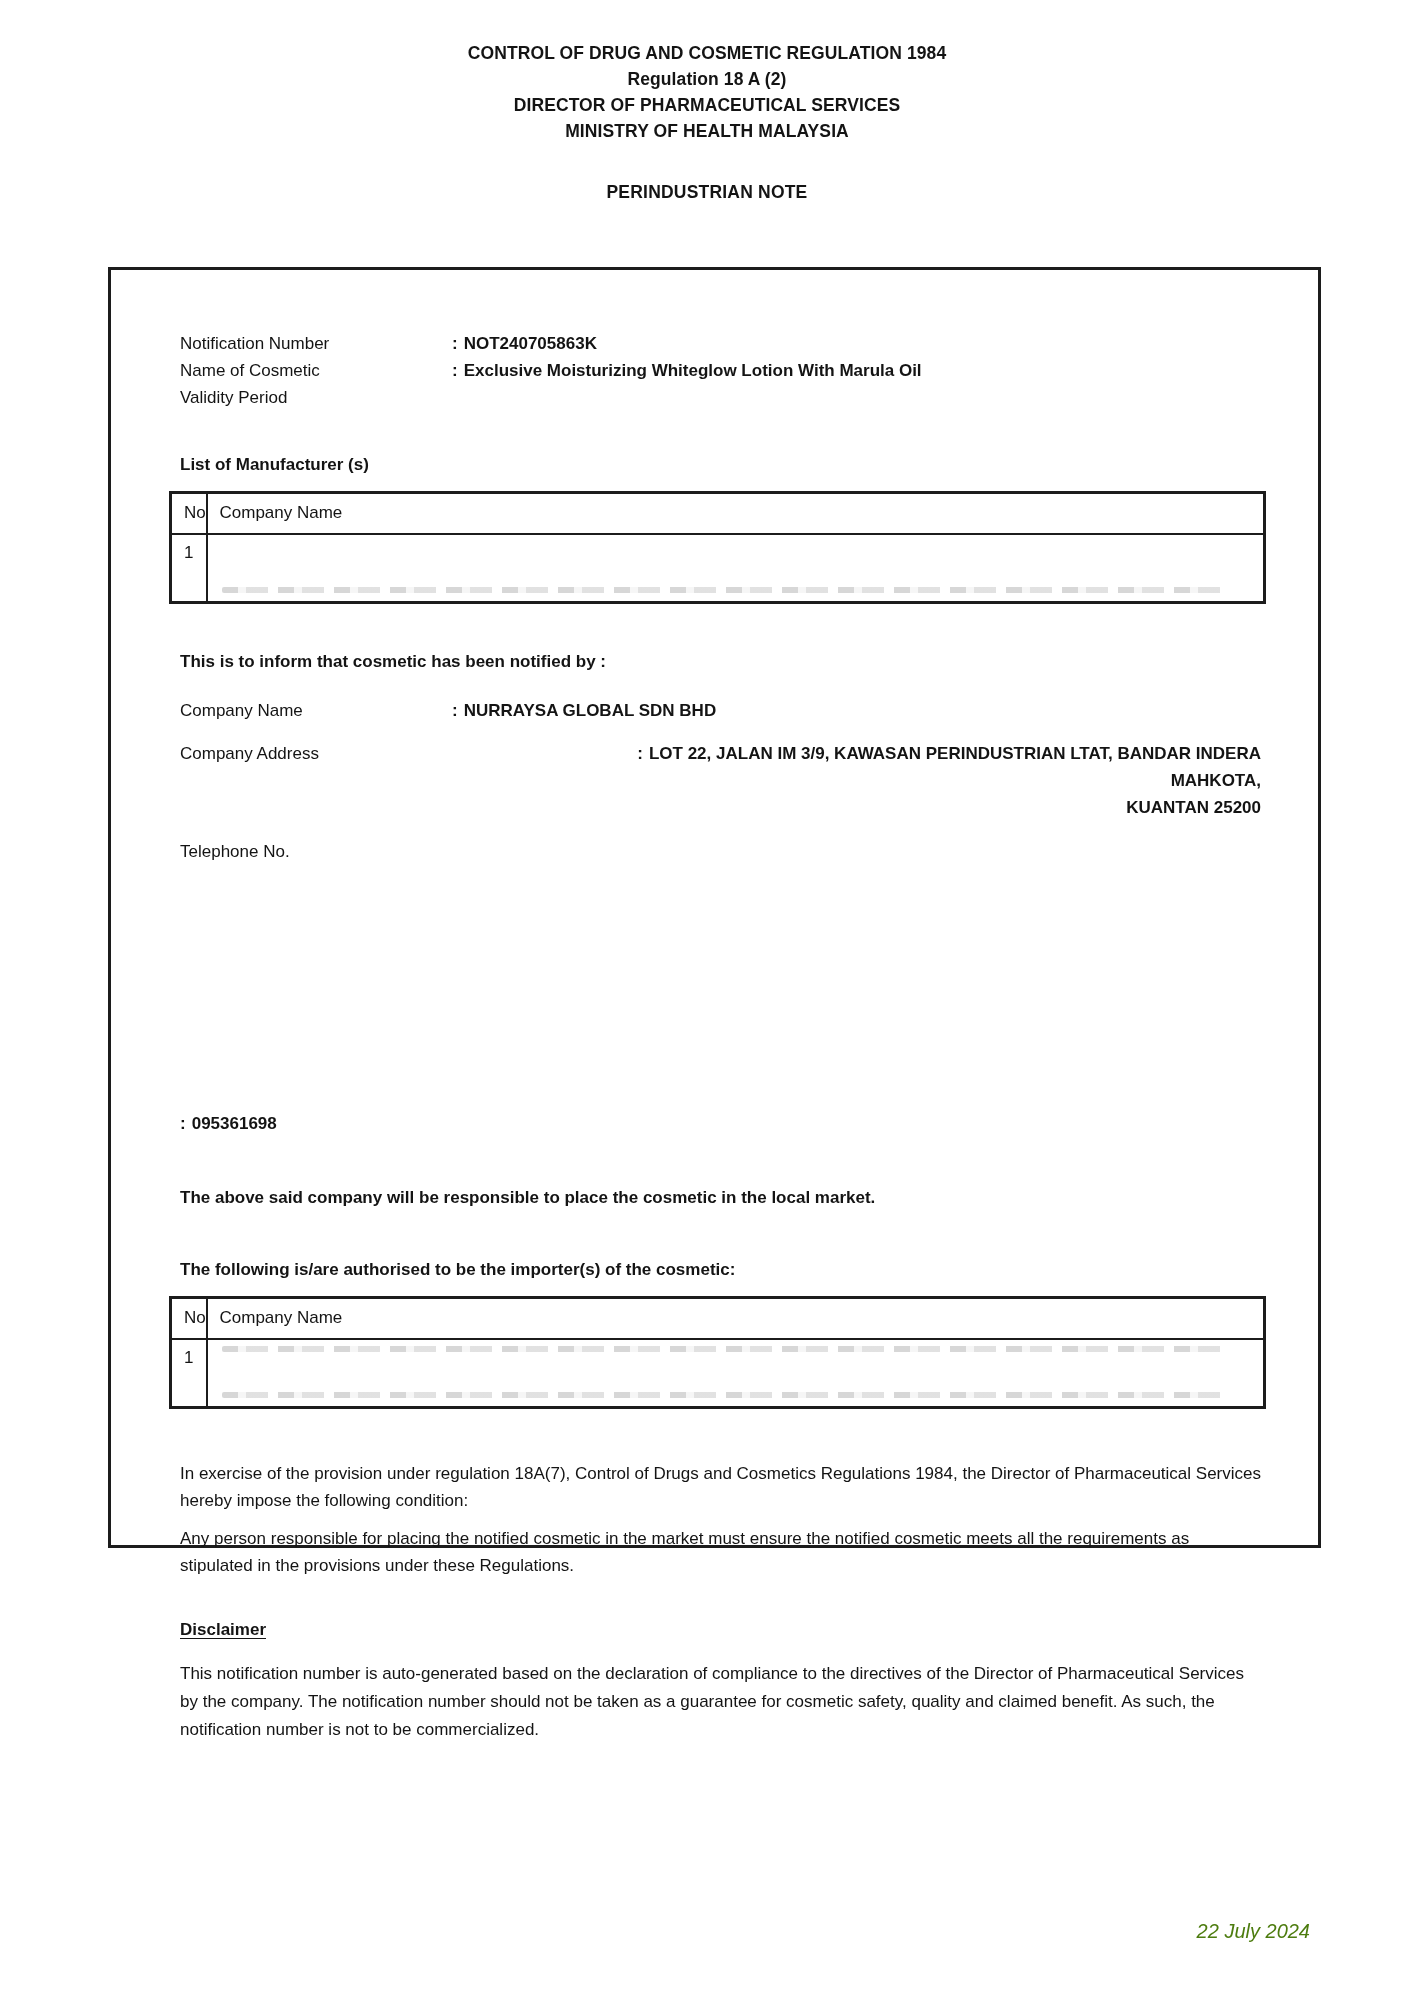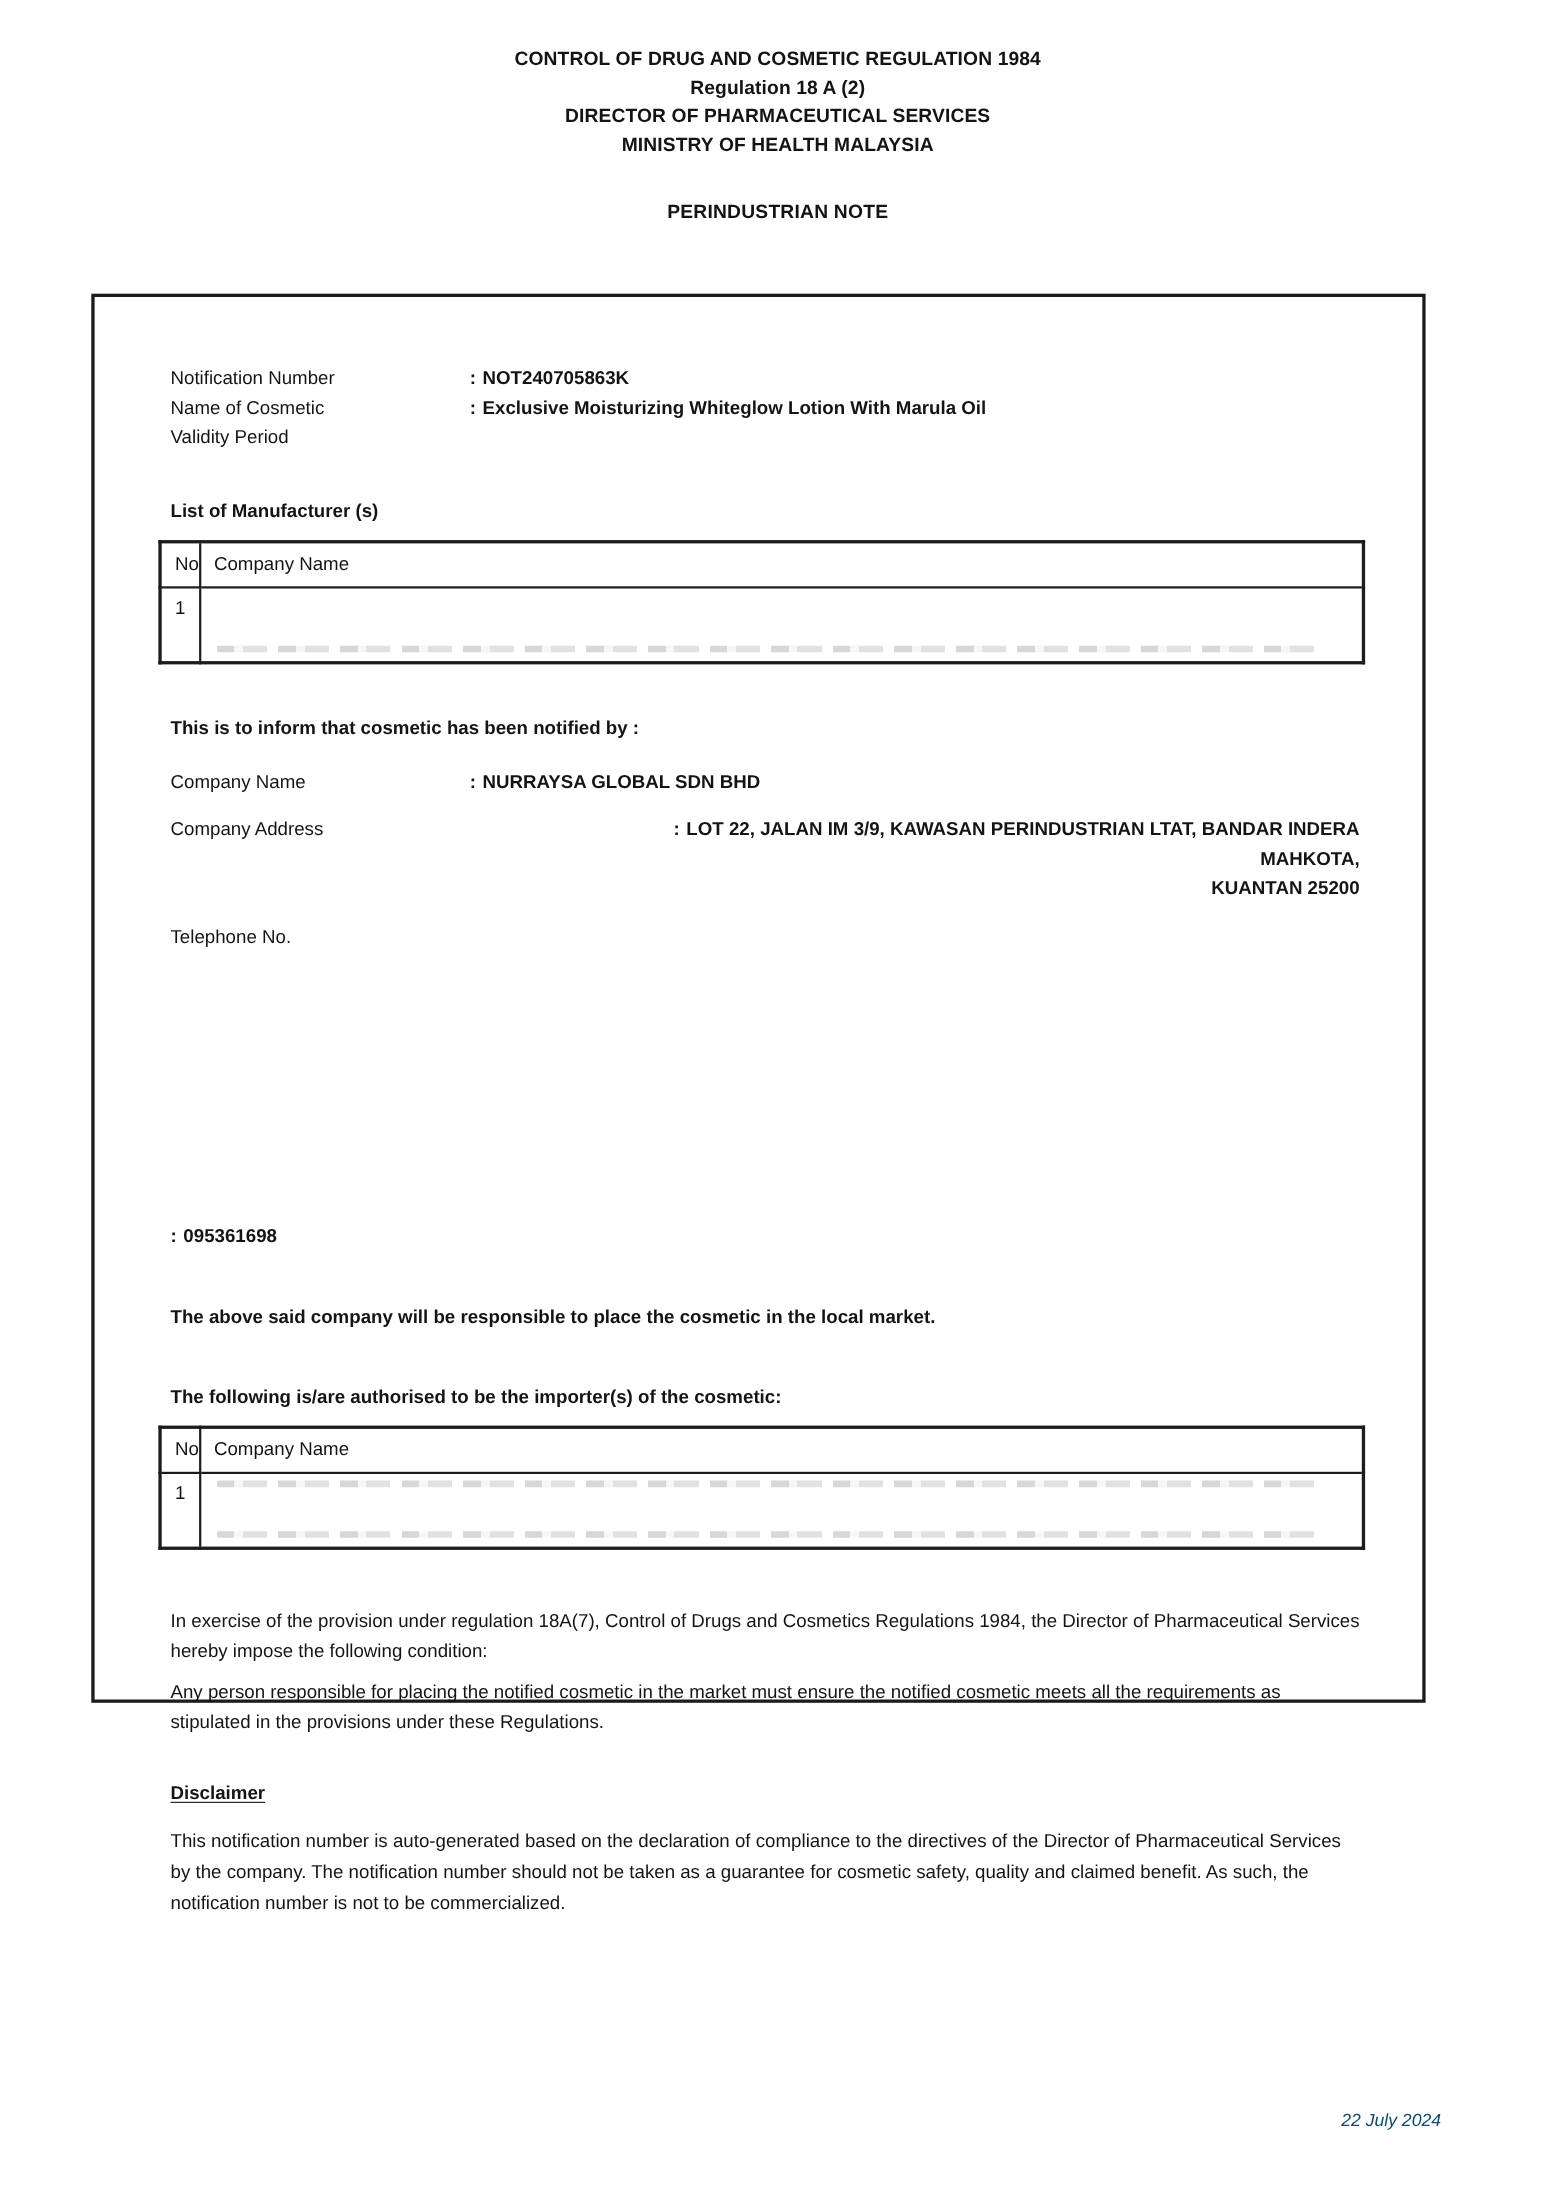--- a/index.html
+++ b/index.html
@@ -26,21 +26,21 @@
     margin-top: 38px;
     text-align: center;
     font-weight: bold;
     font-size: 17.5px;
     letter-spacing: 0.2px;
   }
 
   
   .main-box {
     position: absolute;
-    left: 83px; top: 267px;
+    left: 108px; top: 267px;
     width: 1213px; height: 1281px;
     border: 3px solid #1c1c1c;
     background: #ffffff;
     padding: 60px 57px 0 58px;
   }
   .indent { margin-left: 11px; }
 
   
   .field-row { display: flex; line-height: 27px; }
   .field-label { width: 272px; flex: 0 0 272px; font-weight: normal; }
@@ -107,22 +107,22 @@
     text-decoration: underline;
     text-underline-offset: 3px;
   }
   .disclaimer-body { margin-top: 20px; line-height: 28px; max-width: 1088px; }
 
   .footer-date {
     position: absolute;
     top: 1920px;
     right: 104px;
     font-style: italic;
-    font-size: 16px;
-    color: #0c4a6e;
+    font-size: 20px;
+    color: #4d7c0f;
   }
 </style>
 </head>
 <body>
 
 <div class="page">
 
   <div class="doc-header">
     <div>CONTROL OF DRUG AND COSMETIC REGULATION 1984</div>
     <div>Regulation 18 A (2)</div>

